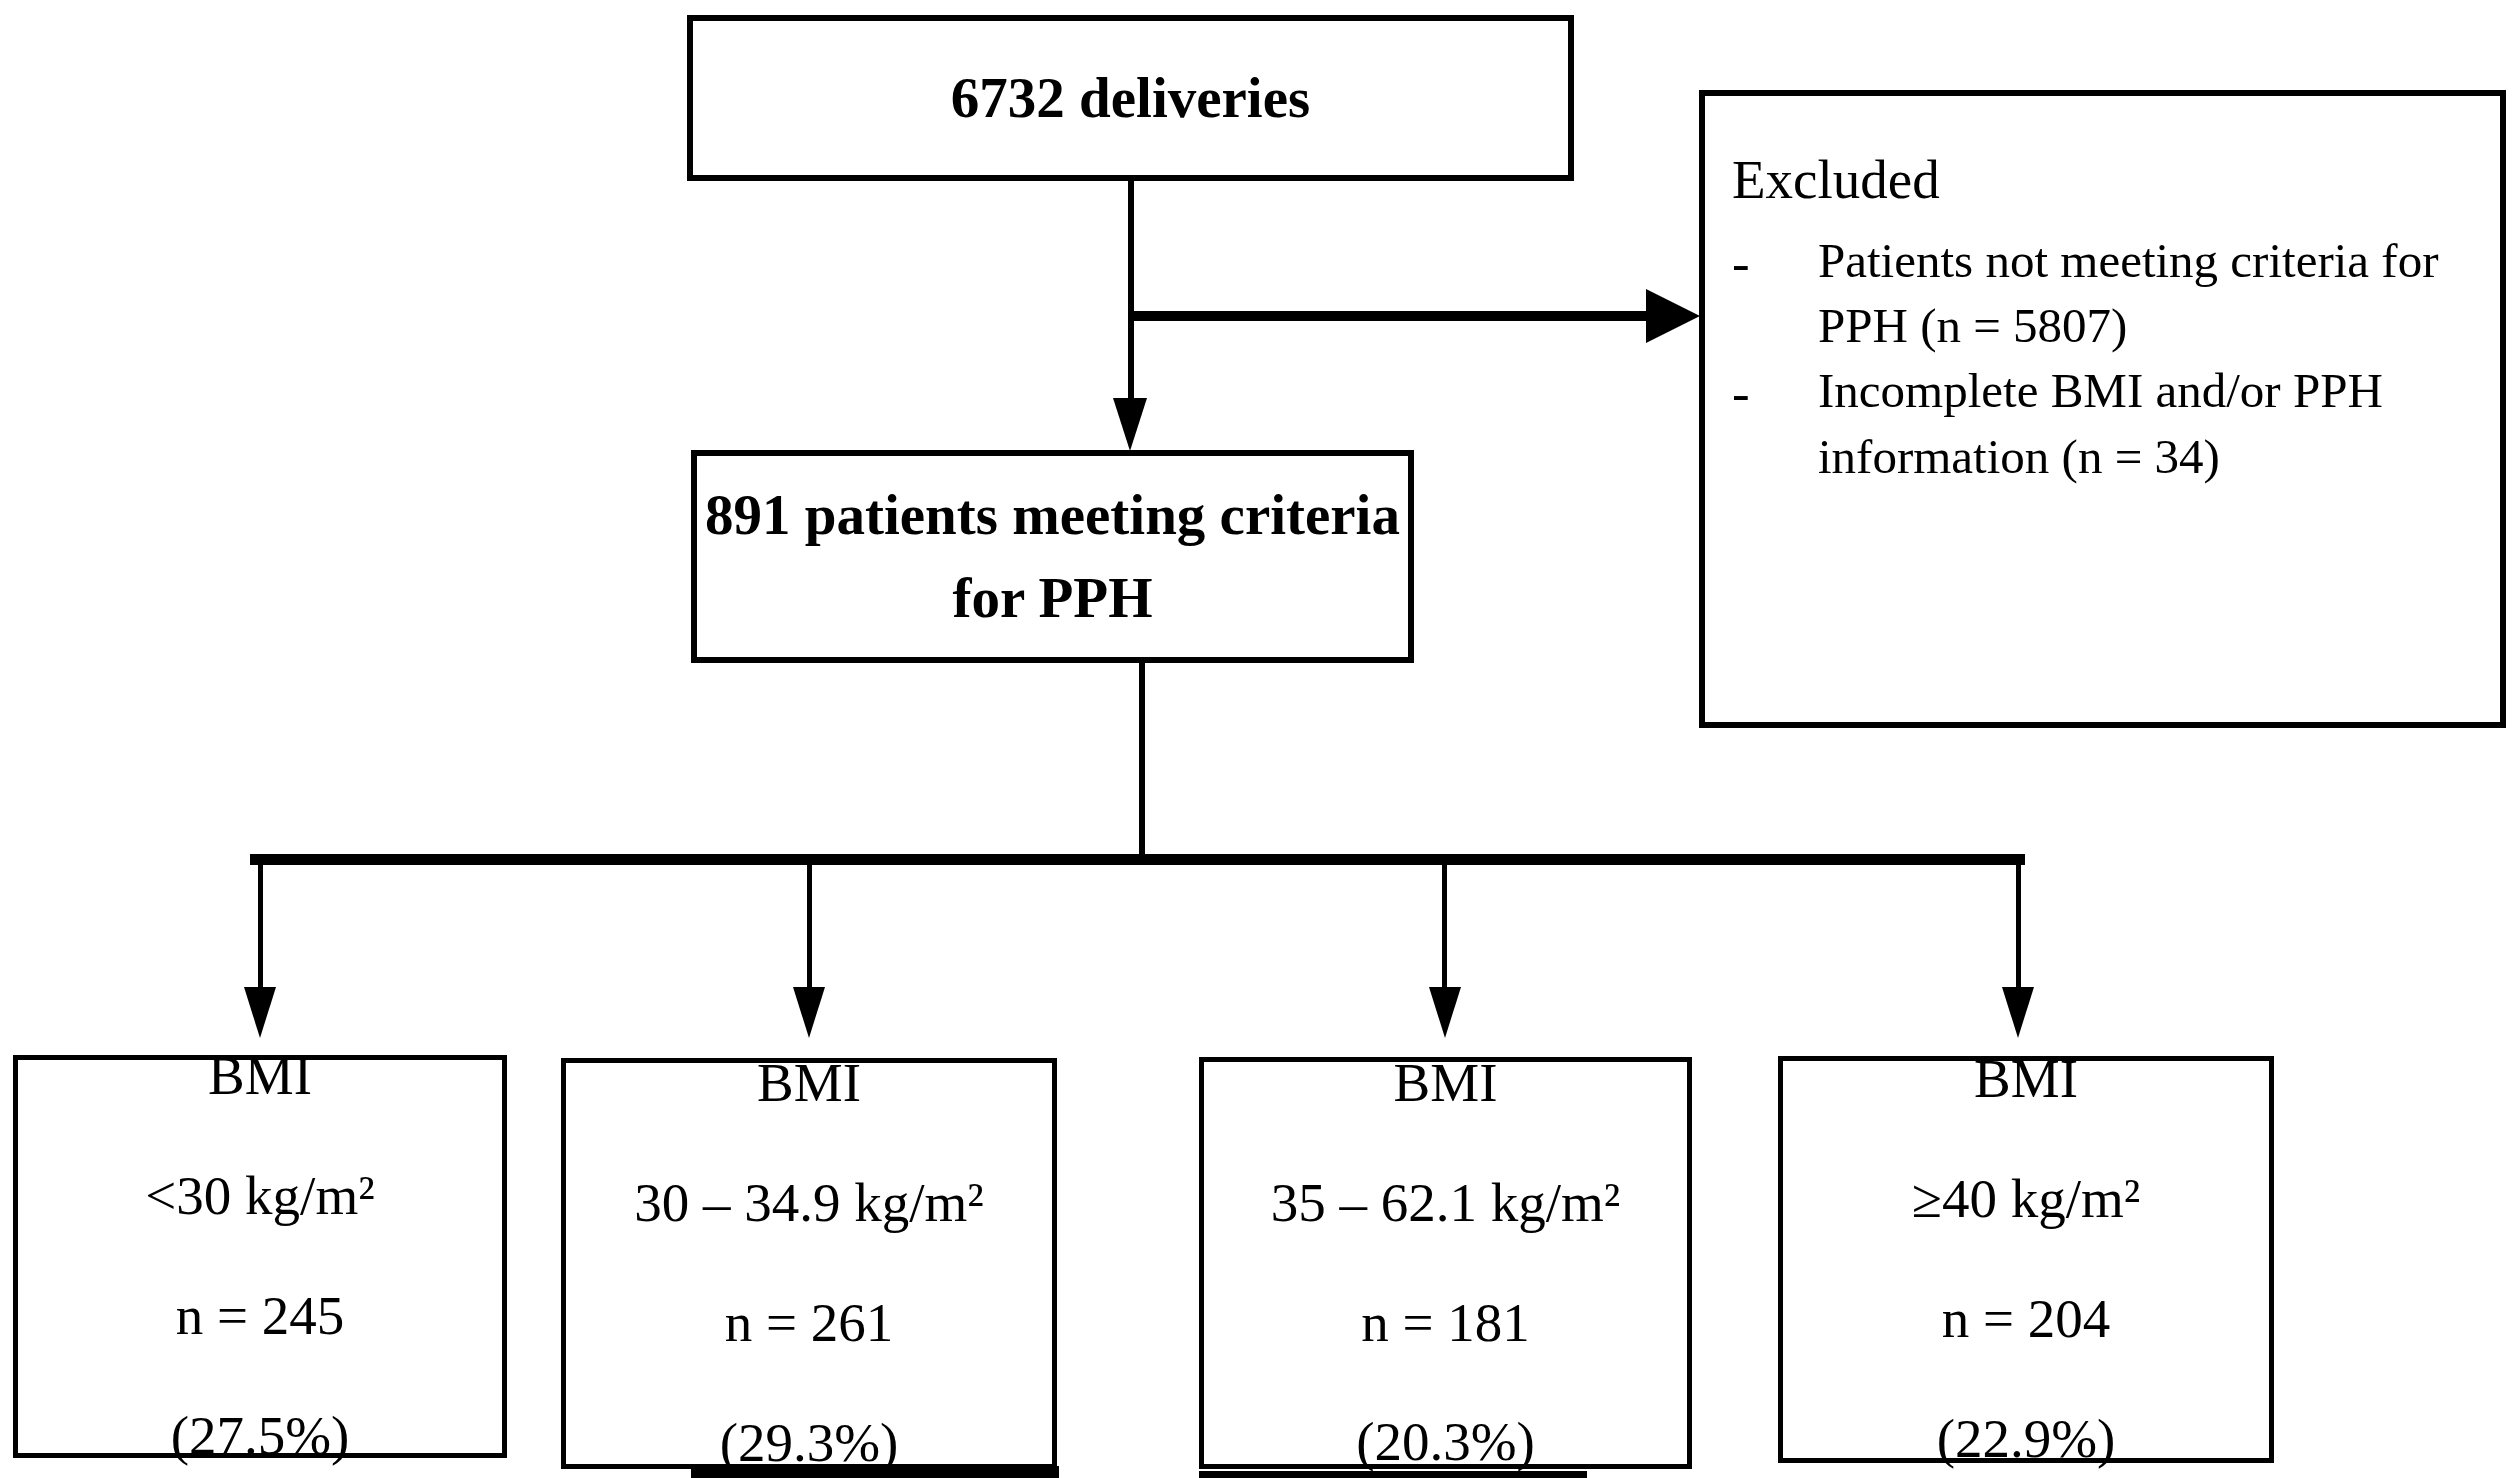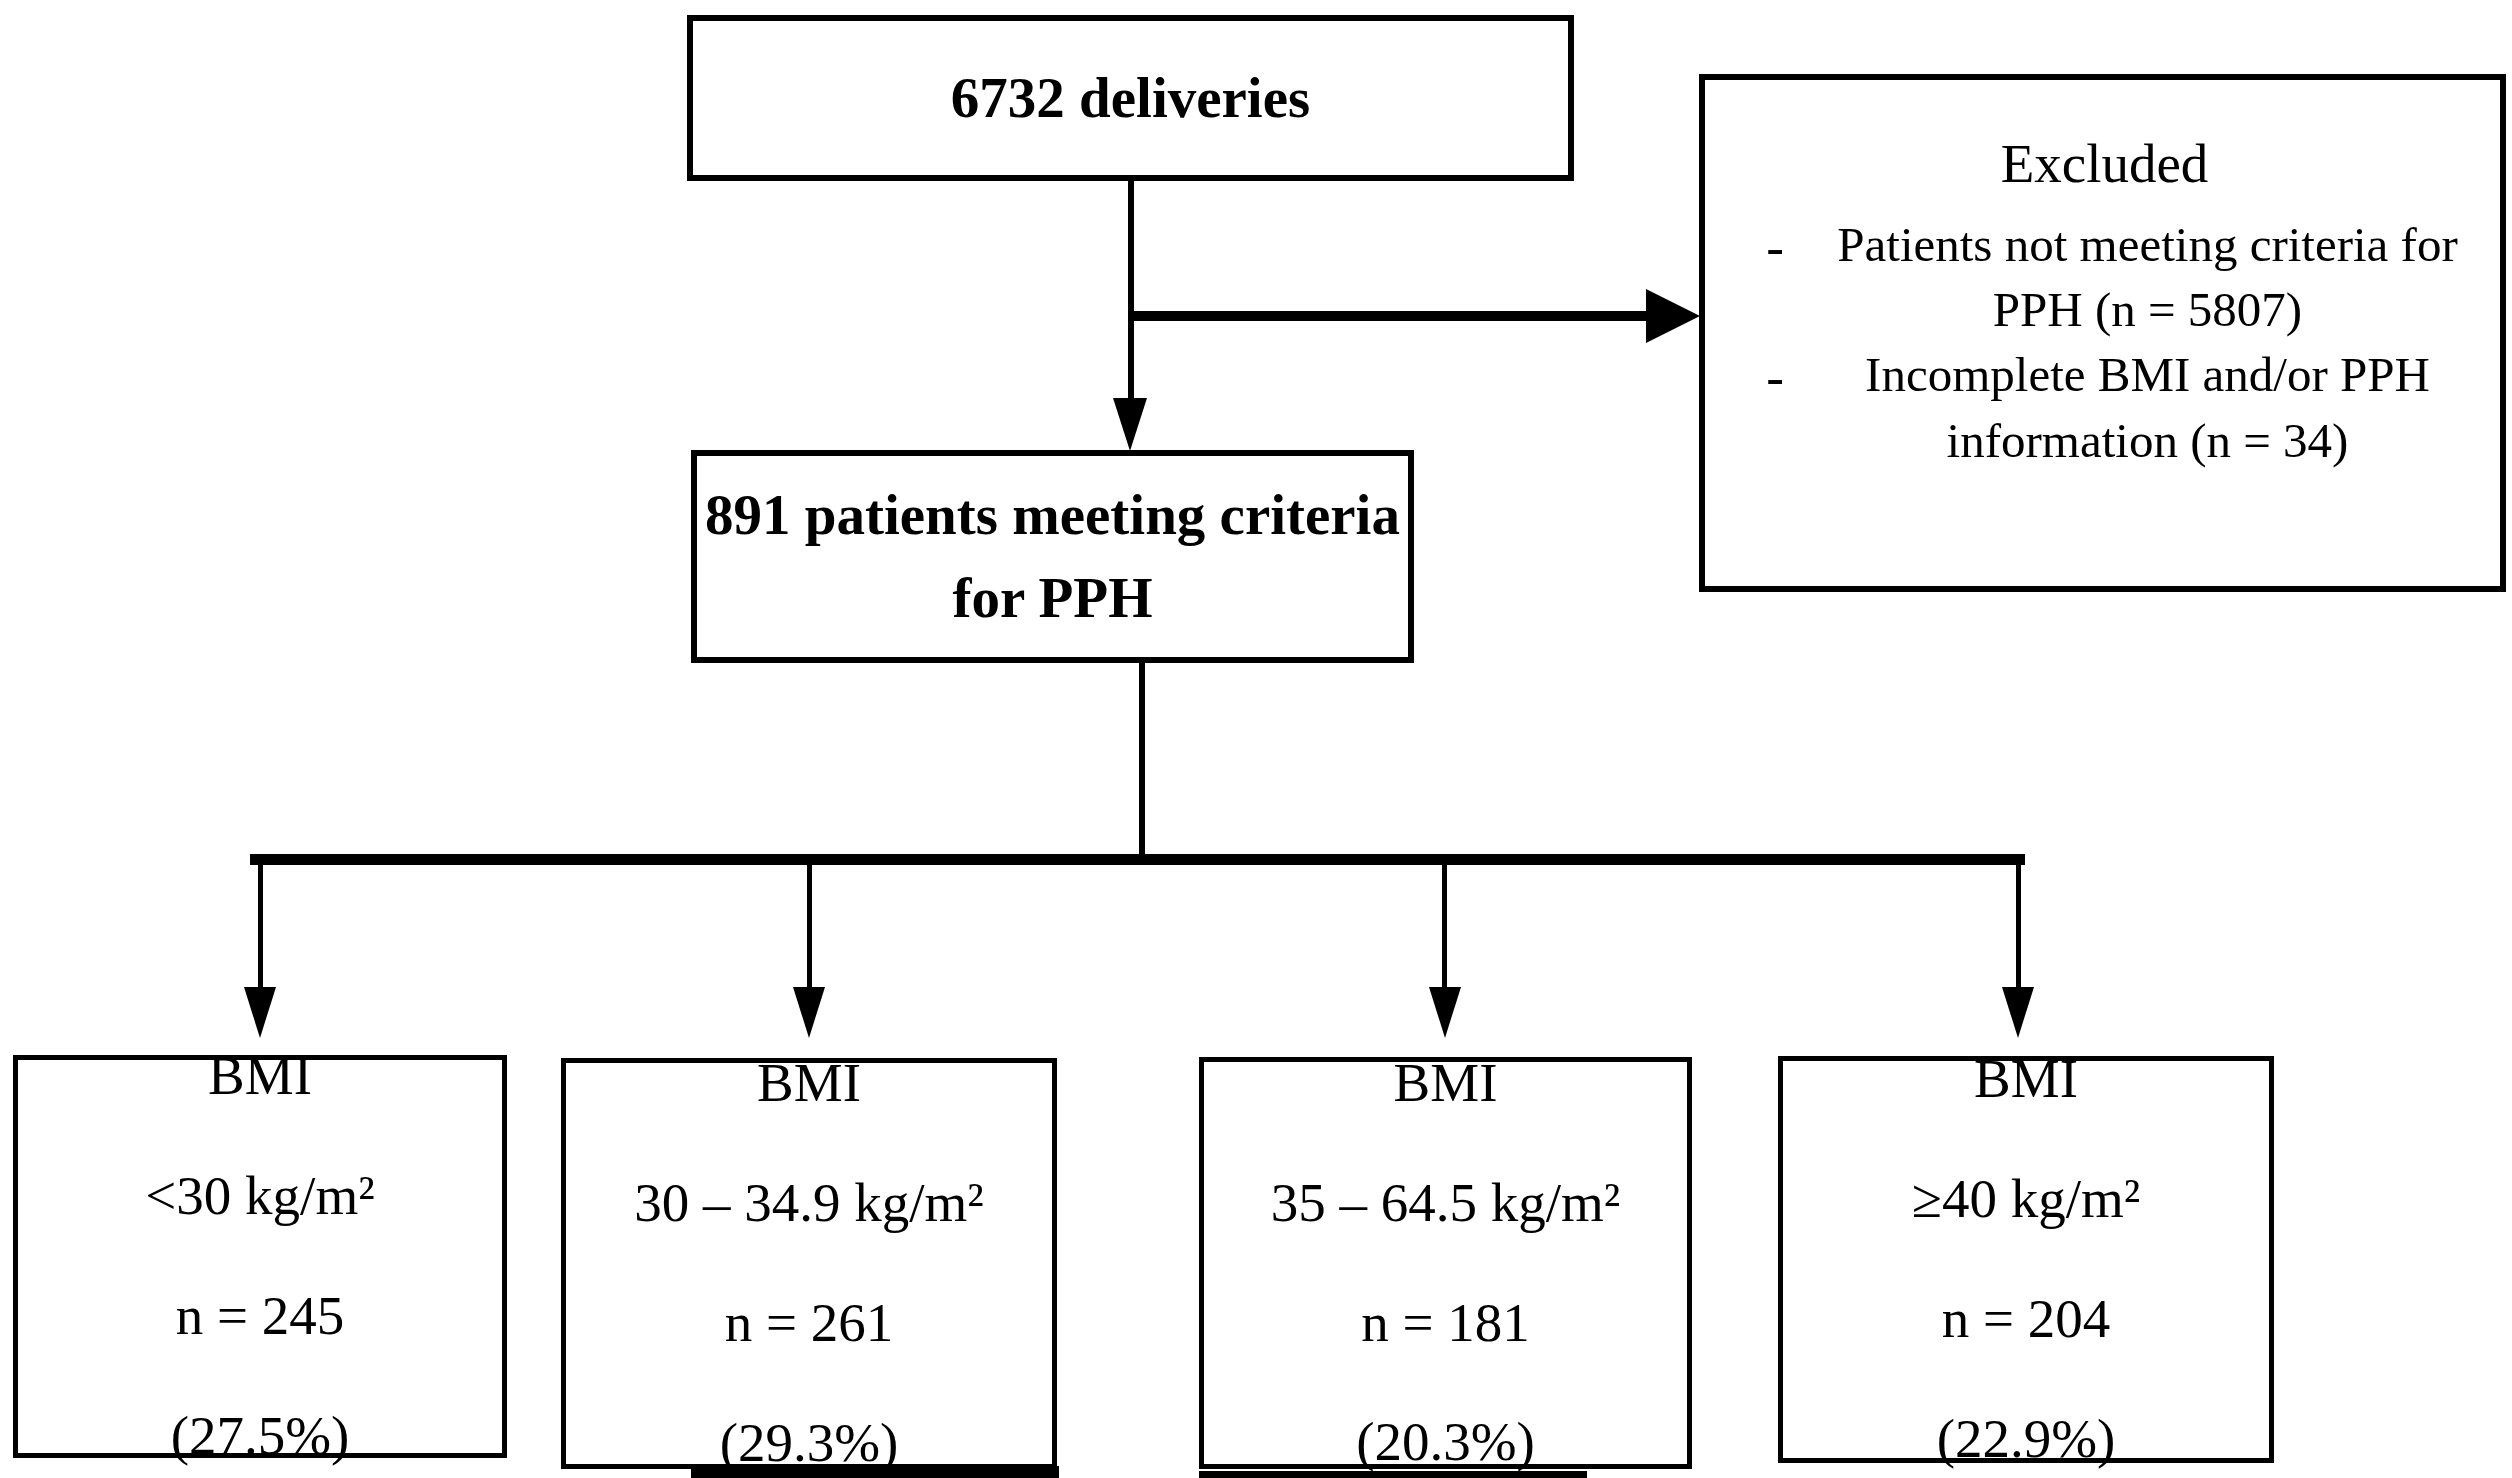--- a/index.html
+++ b/index.html
@@ -83,21 +83,21 @@
   <div class="node" style="left:687px; top:15px; width:887px; height:166px;">
     <div class="big-label">6732 deliveries</div>
   </div>
 
   <div class="line" style="left:1128px; top:181px; width:5.7px; height:223px;"></div>
   <div class="arrowhead-down" style="left:1113px; top:398px;"></div>
 
   <div class="line" style="left:1131px; top:311px; width:517px; height:10.3px;"></div>
   <div class="arrowhead-right" style="left:1646px; top:289px;"></div>
 
-  <div class="excluded" style="left:1699px; top:74px; width:807px; height:518px;text-align:center;">
+  <div class="excluded" style="left:1699px; top:90px; width:807px; height:638px;">
     <div class="excluded-title">Excluded</div>
     <div class="excluded-list">
       <div class="excluded-item">
         <div class="excluded-marker">-</div>
         <div class="excluded-text">Patients not meeting criteria for PPH (n = 5807)</div>
       </div>
       <div class="excluded-item">
         <div class="excluded-marker">-</div>
         <div class="excluded-text">Incomplete BMI and/or PPH information (n = 34)</div>
       </div>
@@ -133,21 +133,21 @@
 
   <div class="node thin-border" style="left:561px; top:1058px; width:496px; height:411px;">
     <div class="bmi-line">BMI</div>
     <div class="bmi-line">30 – 34.9 kg/m²</div>
     <div class="bmi-line">n = 261</div>
     <div class="bmi-line">(29.3%)</div>
   </div>
 
   <div class="node thin-border" style="left:1199px; top:1057px; width:493px; height:412px;">
     <div class="bmi-line">BMI</div>
-    <div class="bmi-line">35 – 64.5 kg/m²</div>
+    <div class="bmi-line">35 – 62.1 kg/m²</div>
     <div class="bmi-line">n = 181</div>
     <div class="bmi-line">(20.3%)</div>
   </div>
 
   <div class="node thin-border" style="left:1778px; top:1056px; width:496px; height:407px;">
     <div class="bmi-line">BMI</div>
     <div class="bmi-line">≥40 kg/m²</div>
     <div class="bmi-line">n = 204</div>
     <div class="bmi-line">(22.9%)</div>
   </div>

